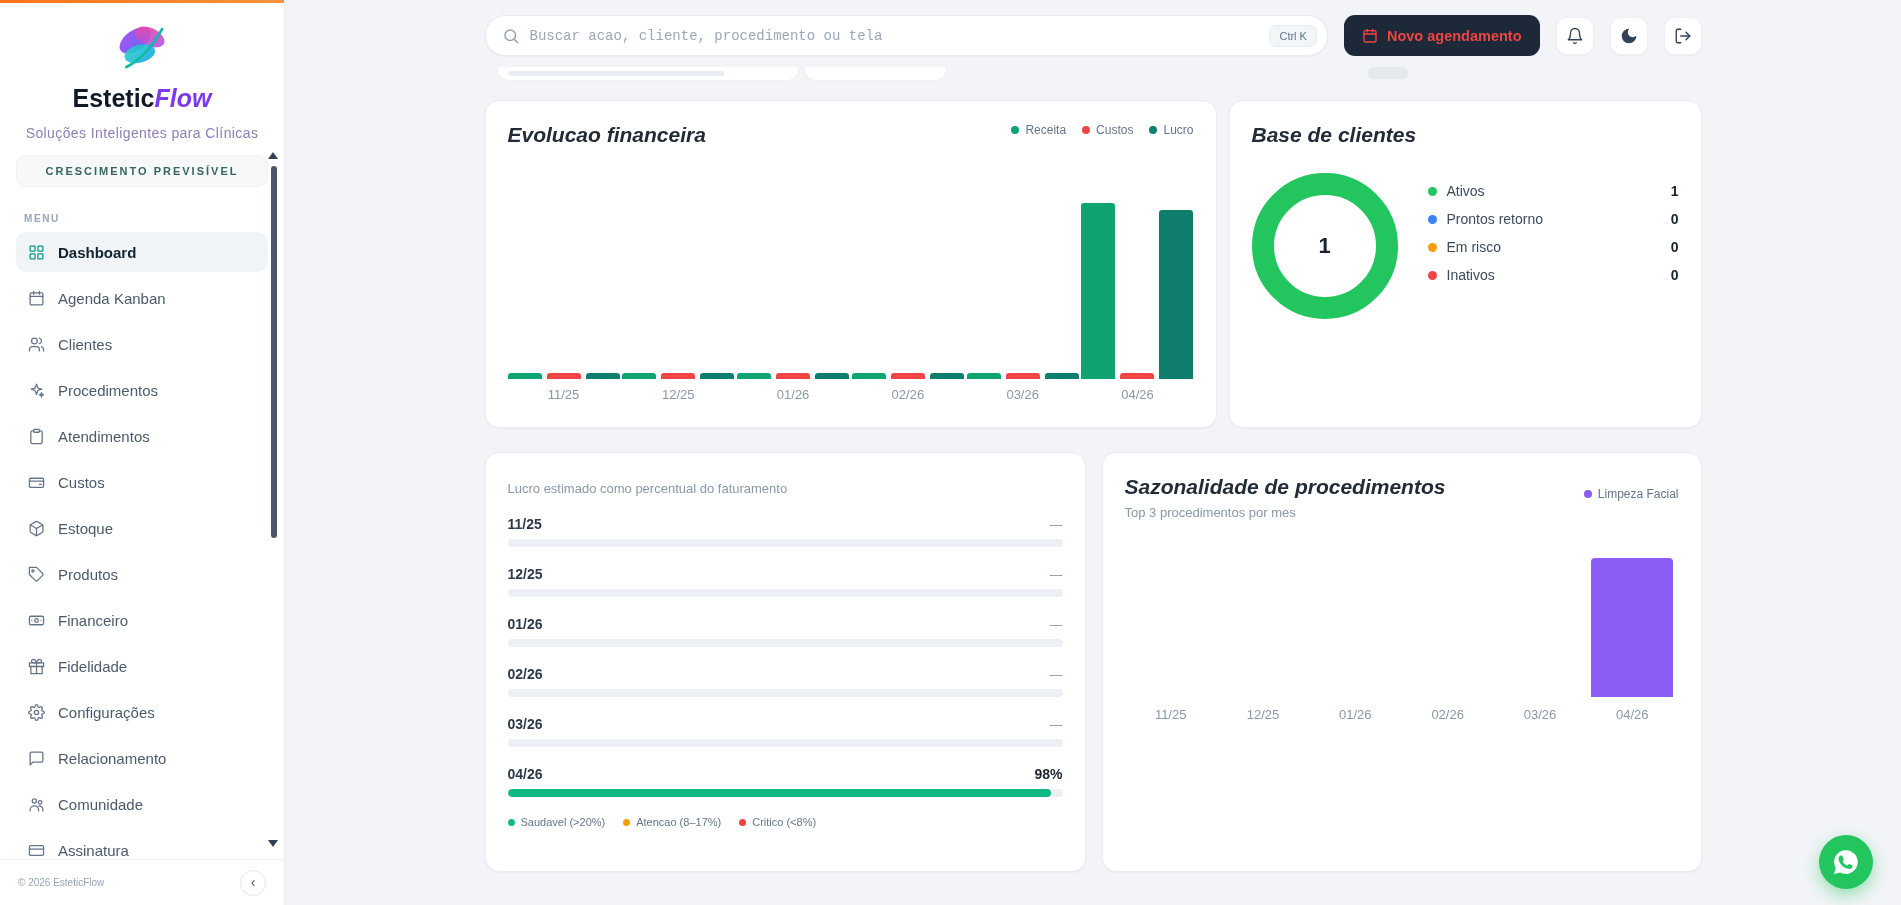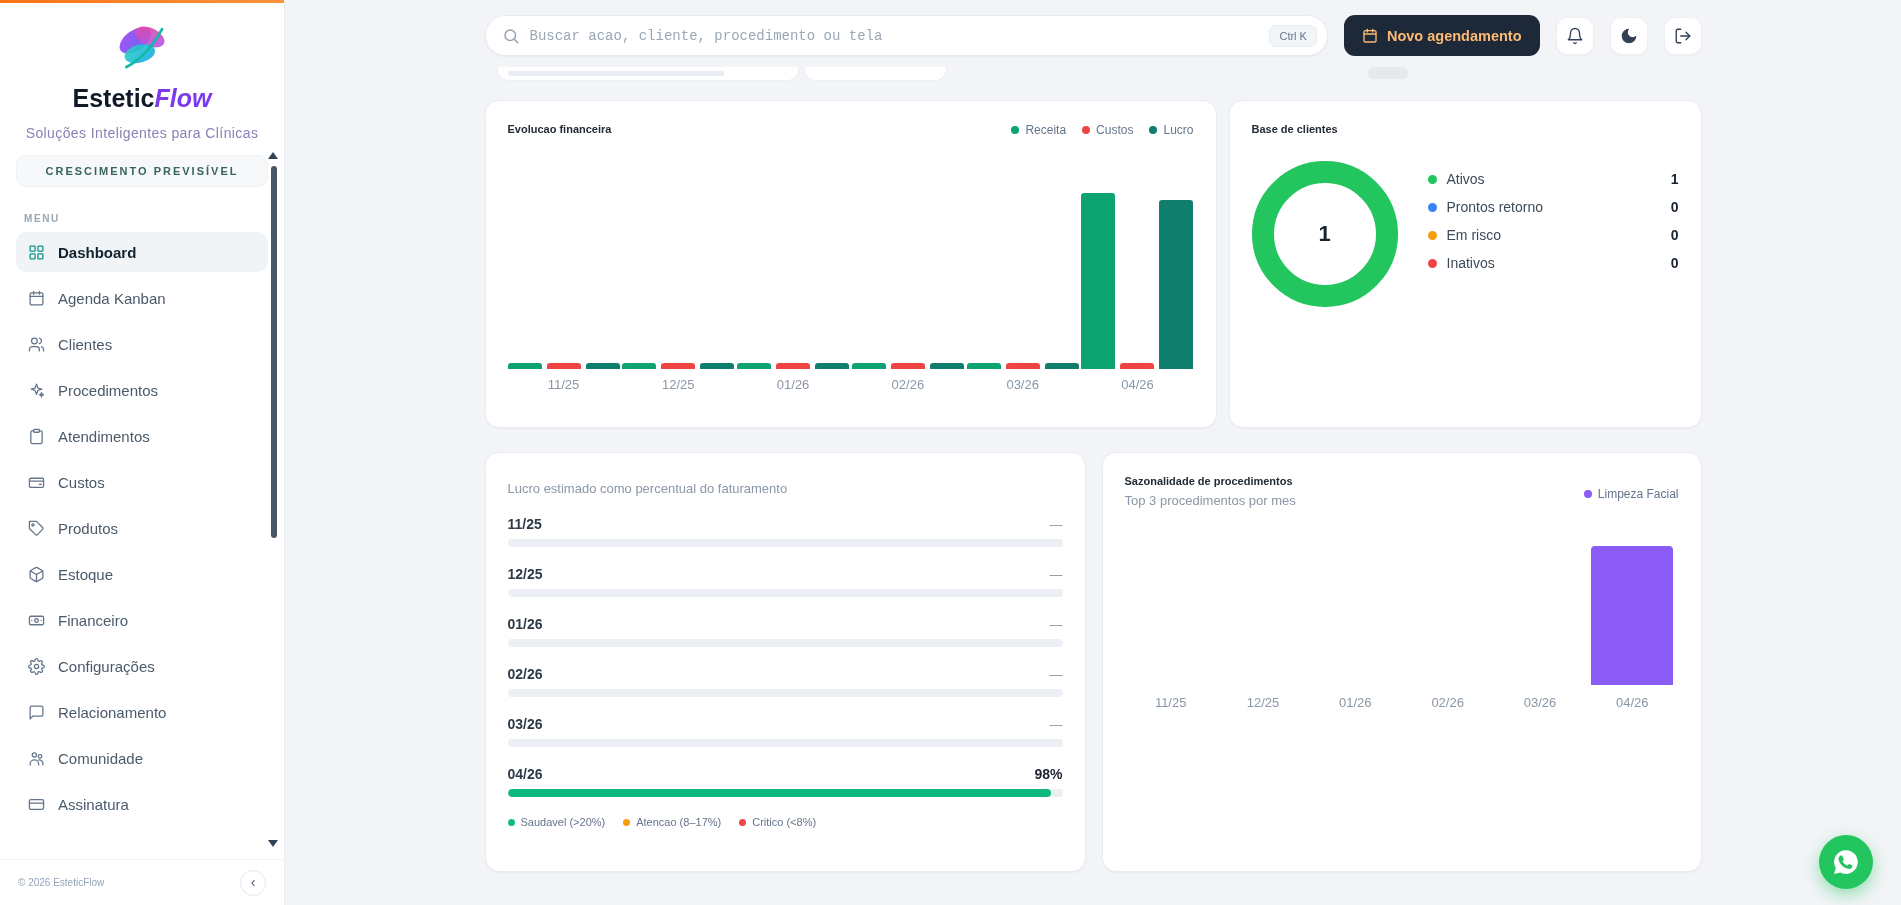--- a/index.html
+++ b/index.html
@@ -35,33 +35,33 @@
   
   .main { flex:1; position:relative; }
   .content { width:1217px; margin:0 auto; position:relative; }
 
   .topbar { display:flex; align-items:center; gap:16px; margin-top:15px; height:41px; }
   .search { flex:1; display:flex; align-items:center; gap:10px; background:#fff; border:1px solid #e7ebf0; border-radius:21px; height:41px; padding:0 10px 0 16px; box-shadow:0 1px 2px rgba(16,24,40,.04); }
   .search svg { color:#94a3b8; flex-shrink:0; }
   .search input { flex:1; border:none; outline:none; font-size:14px; color:#334155; background:transparent; font-family:Liberation Mono, monospace; }
   .search input::placeholder { color:#9aa7b5; }
   .kbd { background:#f3f6f9; border:1px solid #e5eaef; border-radius:7px; padding:4px 9px; font-size:11px; color:#64748b; white-space:nowrap; }
-  .new-btn { display:flex; align-items:center; gap:9px; color:#fdba74; border:none; border-radius:11px; height:41px; padding:0 18px; font-size:14.5px; font-weight:600; cursor:pointer; background:#1d2838; font-family:"Liberation Sans",sans-serif; white-space:nowrap; }
+  .new-btn { display:flex; align-items:center; gap:9px; color:#ef4444; border:none; border-radius:11px; height:41px; padding:0 18px; font-size:14.5px; font-weight:600; cursor:pointer; background:#1d2838; font-family:"Liberation Sans",sans-serif; white-space:nowrap; }
   .icon-btn { width:38px; height:38px; background:#fff; border:1px solid #edf0f4; border-radius:11px; display:flex; align-items:center; justify-content:center; color:#334155; cursor:pointer; box-shadow:0 1px 2px rgba(16,24,40,.03); }
 
   
   .fragments { position:relative; height:14px; margin-top:11px; }
   .frag { position:absolute; top:0; height:14px; background:#fff; border:1px solid #eceff3; border-top:none; border-radius:0 0 12px 12px; }
   .frag-inner-bar { position:absolute; left:10px; top:4px; height:5px; width:72%; background:#e9edf1; border-radius:3px; }
   .frag-badge { position:absolute; top:0; height:12px; background:#e5e9ee; border-radius:6px; }
 
   .row1 { display:flex; gap:12px; margin-top:19px; }
   .row2 { display:flex; gap:16px; margin-top:24px; }
   .card { background:#fff; border:1px solid #e9edf2; border-radius:14px; box-shadow:0 1px 2px rgba(16,24,40,.04); padding:22px; }
-  .card h3 { font-size:11px; font-weight:700; color:#232b36; }
+  .card h3 { font-size:21px; font-weight:700; color:#232b36;font-style:italic; }
   .subtitle { font-size:13px; color:#8a97a6; margin-top:6px; }
   .card-head { display:flex; justify-content:space-between; align-items:flex-start; }
 
   .legend { display:flex; gap:16px; align-items:center; }
   .lg-item { display:flex; align-items:center; gap:6px; font-size:12px; color:#64748b; }
   .lg-dot { width:8px; height:8px; border-radius:50%; display:inline-block; }
 
   
   .card.evo { width:732px; height:328px; }
   .evo-plot { height:218px; margin-top:14px; display:flex; justify-content:space-between; align-items:flex-end; }
@@ -186,40 +186,50 @@
         <div class="menu-item">
           <svg width="17" height="17" viewBox="0 0 24 24" fill="none" stroke="currentColor" stroke-width="1.8" stroke-linecap="round" stroke-linejoin="round">
             <rect x="2" y="6" width="20" height="13" rx="2"></rect>
             <path d="M2 10h20"></path>
             <path d="M16 14.5h3"></path>
           </svg>
           <span>Custos</span>
         </div>
         <div class="menu-item">
           <svg width="17" height="17" viewBox="0 0 24 24" fill="none" stroke="currentColor" stroke-width="1.8" stroke-linecap="round" stroke-linejoin="round">
-            <path d="M20.6 13.3l-7.3 7.3a1.9 1.9 0 0 1-2.7 0L2 12V2h10l8.6 8.6a1.9 1.9 0 0 1 0 2.7z"></path>
-            <circle cx="7" cy="7" r="1.5"></circle>
-          </svg>
-          <span>Produtos</span>
-        </div>
-        <div class="menu-item">
-          <svg width="17" height="17" viewBox="0 0 24 24" fill="none" stroke="currentColor" stroke-width="1.8" stroke-linecap="round" stroke-linejoin="round">
             <path d="M21 16V8a2 2 0 0 0-1-1.73l-7-4a2 2 0 0 0-2 0l-7 4A2 2 0 0 0 3 8v8a2 2 0 0 0 1 1.73l7 4a2 2 0 0 0 2 0l7-4A2 2 0 0 0 21 16z"></path>
             <path d="M3.3 7L12 12l8.7-5"></path>
             <line x1="12" y1="22" x2="12" y2="12"></line>
           </svg>
           <span>Estoque</span>
         </div>
         <div class="menu-item">
           <svg width="17" height="17" viewBox="0 0 24 24" fill="none" stroke="currentColor" stroke-width="1.8" stroke-linecap="round" stroke-linejoin="round">
+            <path d="M20.6 13.3l-7.3 7.3a1.9 1.9 0 0 1-2.7 0L2 12V2h10l8.6 8.6a1.9 1.9 0 0 1 0 2.7z"></path>
+            <circle cx="7" cy="7" r="1.5"></circle>
+          </svg>
+          <span>Produtos</span>
+        </div>
+        <div class="menu-item">
+          <svg width="17" height="17" viewBox="0 0 24 24" fill="none" stroke="currentColor" stroke-width="1.8" stroke-linecap="round" stroke-linejoin="round">
             <rect x="2" y="6" width="20" height="12" rx="2"></rect>
             <circle cx="12" cy="12" r="2.5"></circle>
             <path d="M5.5 12h.01M18.5 12h.01"></path>
           </svg>
           <span>Financeiro</span>
+        </div>
+        <div class="menu-item">
+          <svg width="17" height="17" viewBox="0 0 24 24" fill="none" stroke="currentColor" stroke-width="1.8" stroke-linecap="round" stroke-linejoin="round">
+            <polyline points="20 12 20 22 4 22 4 12"></polyline>
+            <rect x="2" y="7" width="20" height="5"></rect>
+            <line x1="12" y1="22" x2="12" y2="7"></line>
+            <path d="M12 7H7.5a2.5 2.5 0 0 1 0-5C11 2 12 7 12 7z"></path>
+            <path d="M12 7h4.5a2.5 2.5 0 0 0 0-5C13 2 12 7 12 7z"></path>
+          </svg>
+          <span>Fidelidade</span>
         </div>
         <div class="menu-item">
           <svg width="17" height="17" viewBox="0 0 24 24" fill="none" stroke="currentColor" stroke-width="1.8" stroke-linecap="round" stroke-linejoin="round">
             <circle cx="12" cy="12" r="3"></circle>
             <path d="M19.4 15a1.65 1.65 0 0 0 .33 1.82l.06.06a2 2 0 1 1-2.83 2.83l-.06-.06a1.65 1.65 0 0 0-1.82-.33 1.65 1.65 0 0 0-1 1.51V21a2 2 0 1 1-4 0v-.09A1.65 1.65 0 0 0 9 19.4a1.65 1.65 0 0 0-1.82.33l-.06.06a2 2 0 1 1-2.83-2.83l.06-.06a1.65 1.65 0 0 0 .33-1.82 1.65 1.65 0 0 0-1.51-1H3a2 2 0 1 1 0-4h.09A1.65 1.65 0 0 0 4.6 9a1.65 1.65 0 0 0-.33-1.82l-.06-.06a2 2 0 1 1 2.83-2.83l.06.06a1.65 1.65 0 0 0 1.82.33H9a1.65 1.65 0 0 0 1-1.51V3a2 2 0 1 1 4 0v.09a1.65 1.65 0 0 0 1 1.51 1.65 1.65 0 0 0 1.82-.33l.06-.06a2 2 0 1 1 2.83 2.83l-.06.06a1.65 1.65 0 0 0-.33 1.82V9a1.65 1.65 0 0 0 1.51 1H21a2 2 0 1 1 0 4h-.09a1.65 1.65 0 0 0-1.51 1z"></path>
           </svg>
           <span>Configurações</span>
         </div>
         <div class="menu-item">
           <svg width="17" height="17" viewBox="0 0 24 24" fill="none" stroke="currentColor" stroke-width="1.8" stroke-linecap="round" stroke-linejoin="round">

